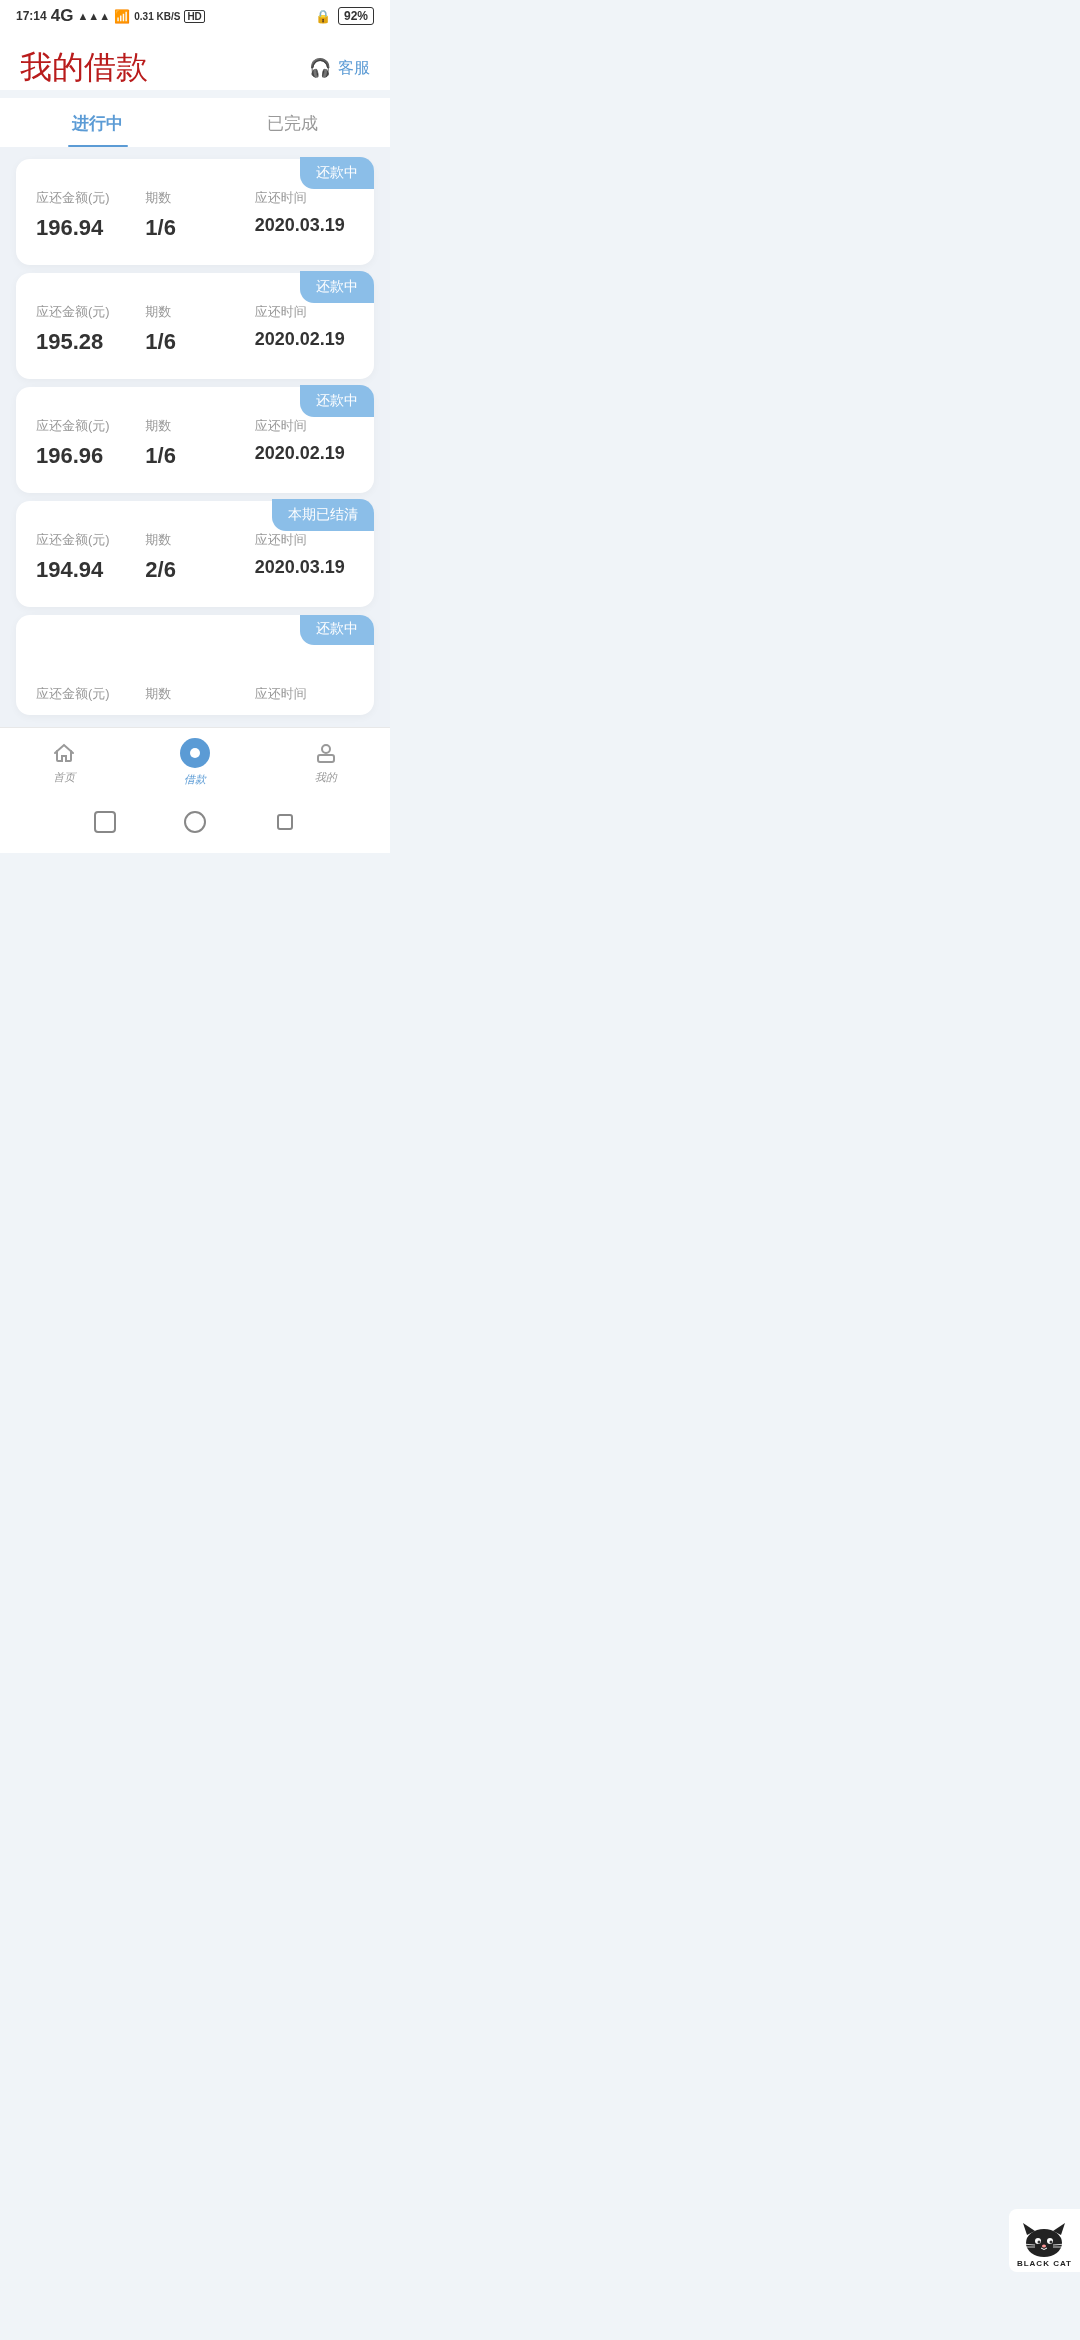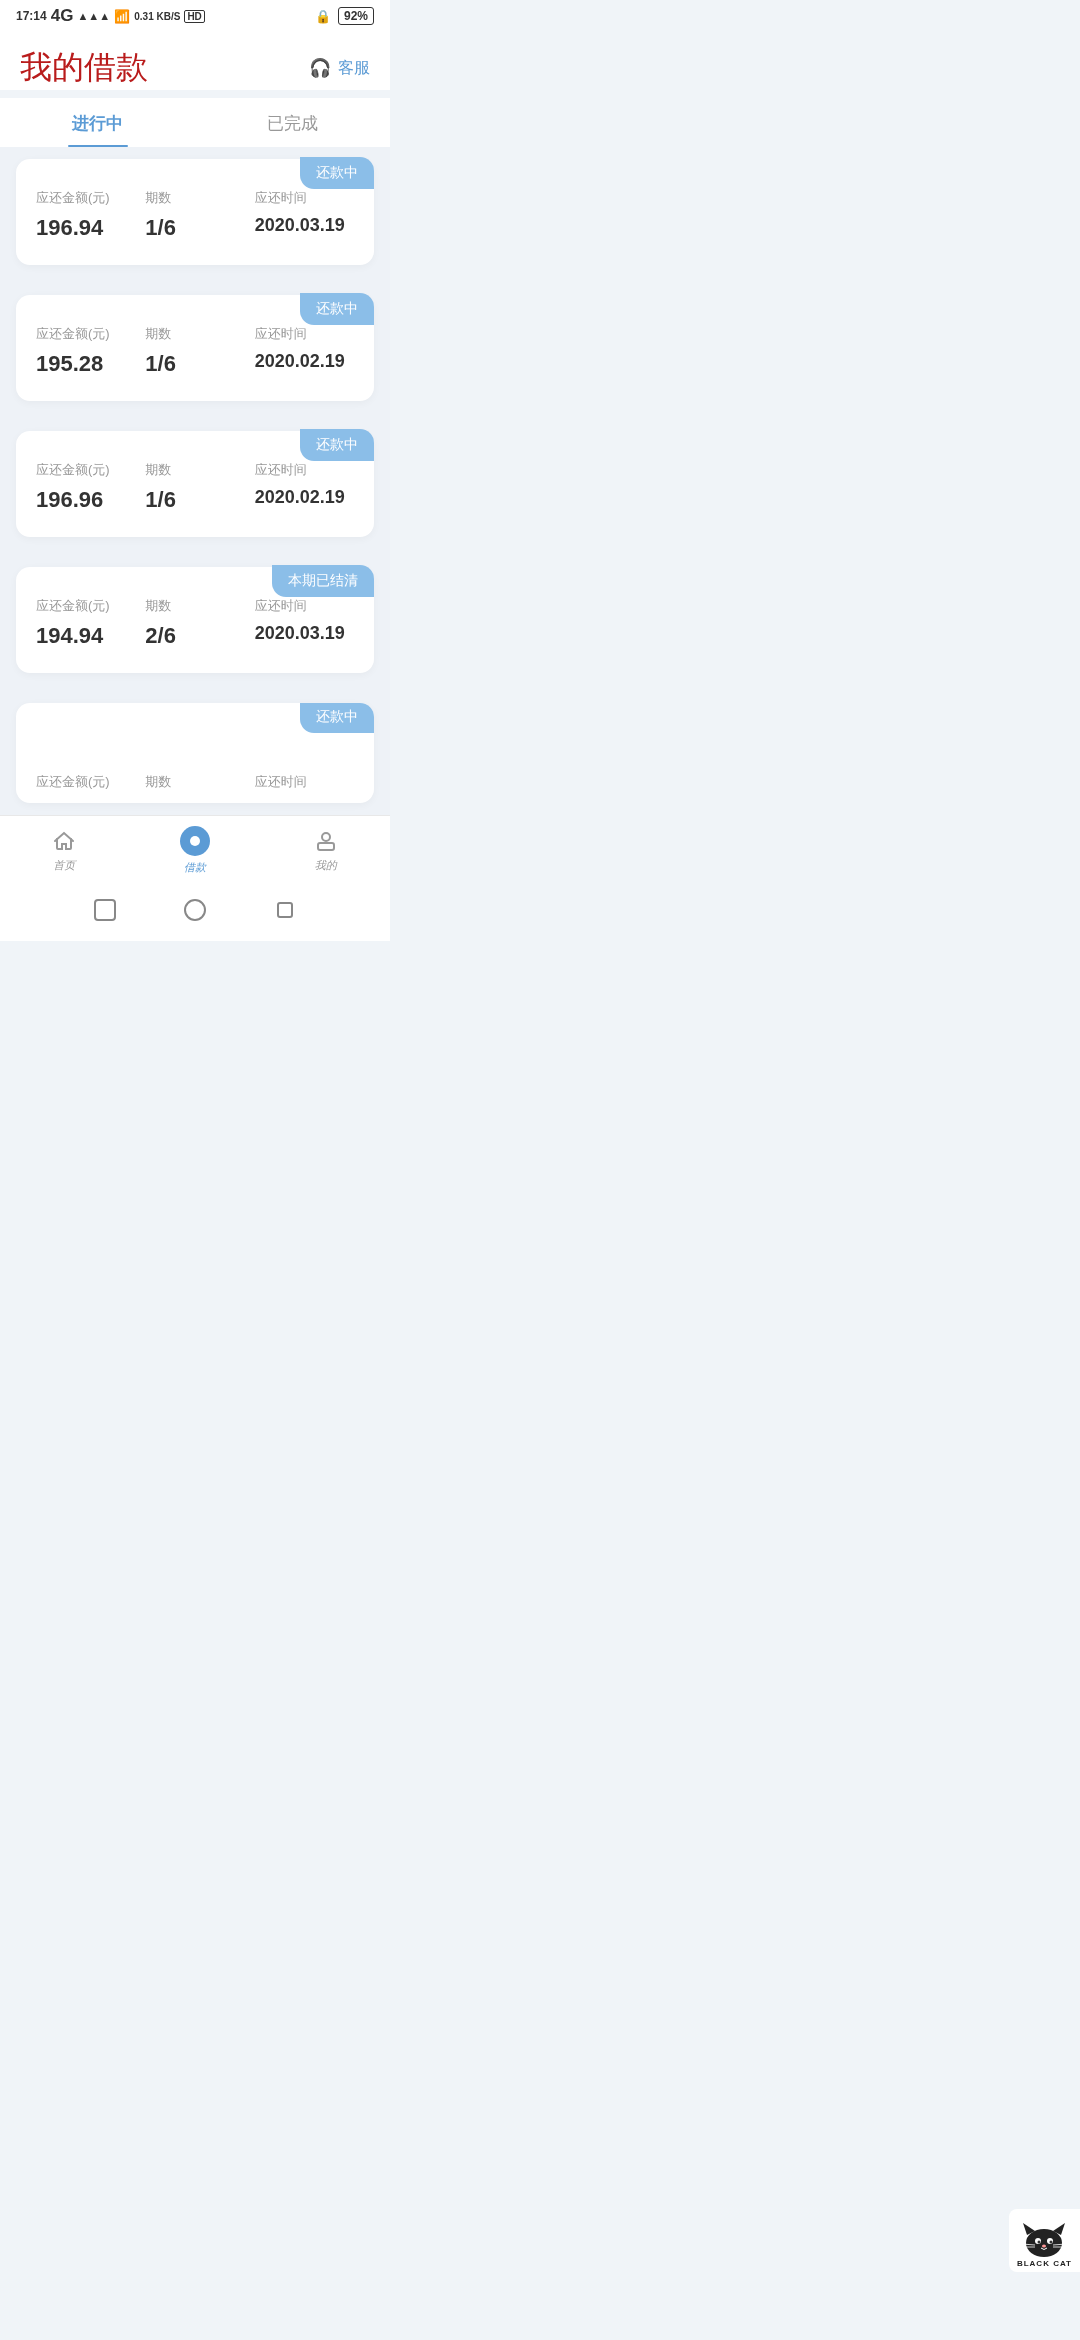--- a/index.html
+++ b/index.html
@@ -83,21 +83,21 @@
       border-radius: 2px;
     }
 
     
     .content {
       flex: 1;
       background: #eef2f7;
       padding: 12px 16px;
       display: flex;
       flex-direction: column;
-      gap: 30px;
+      gap: 8px;
     }
 
     
     .loan-card {
       background: white;
       border-radius: 14px;
       overflow: visible;
       position: relative;
       padding: 20px 20px 24px;
       box-shadow: 0 2px 8px rgba(0,0,0,0.04);

